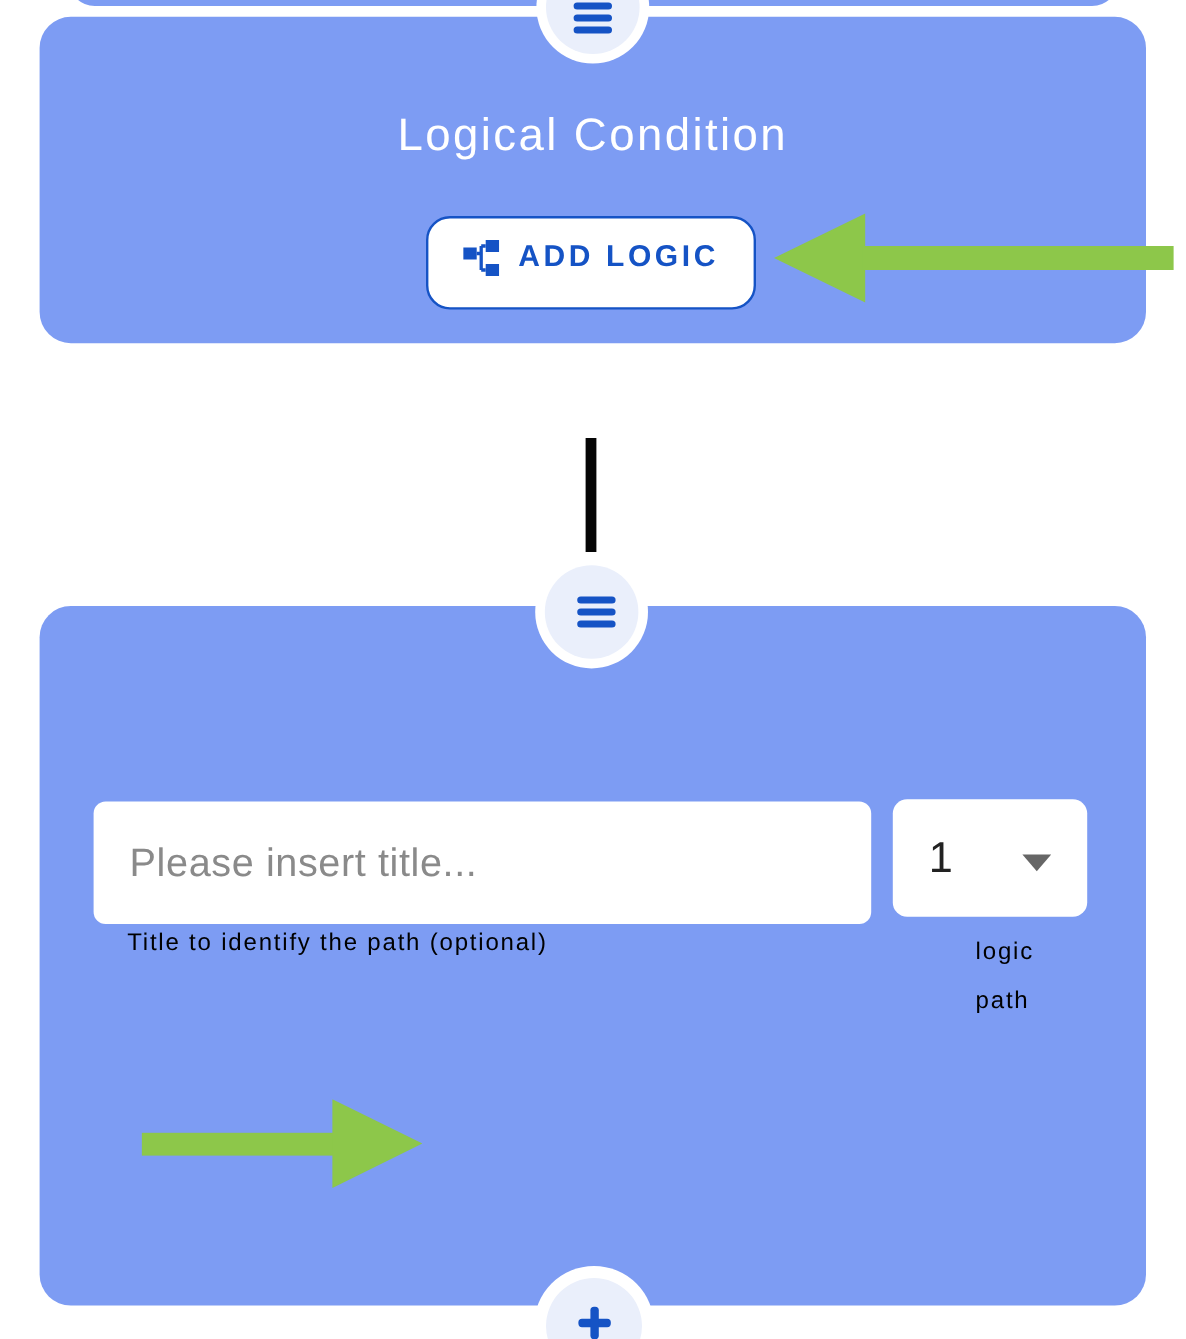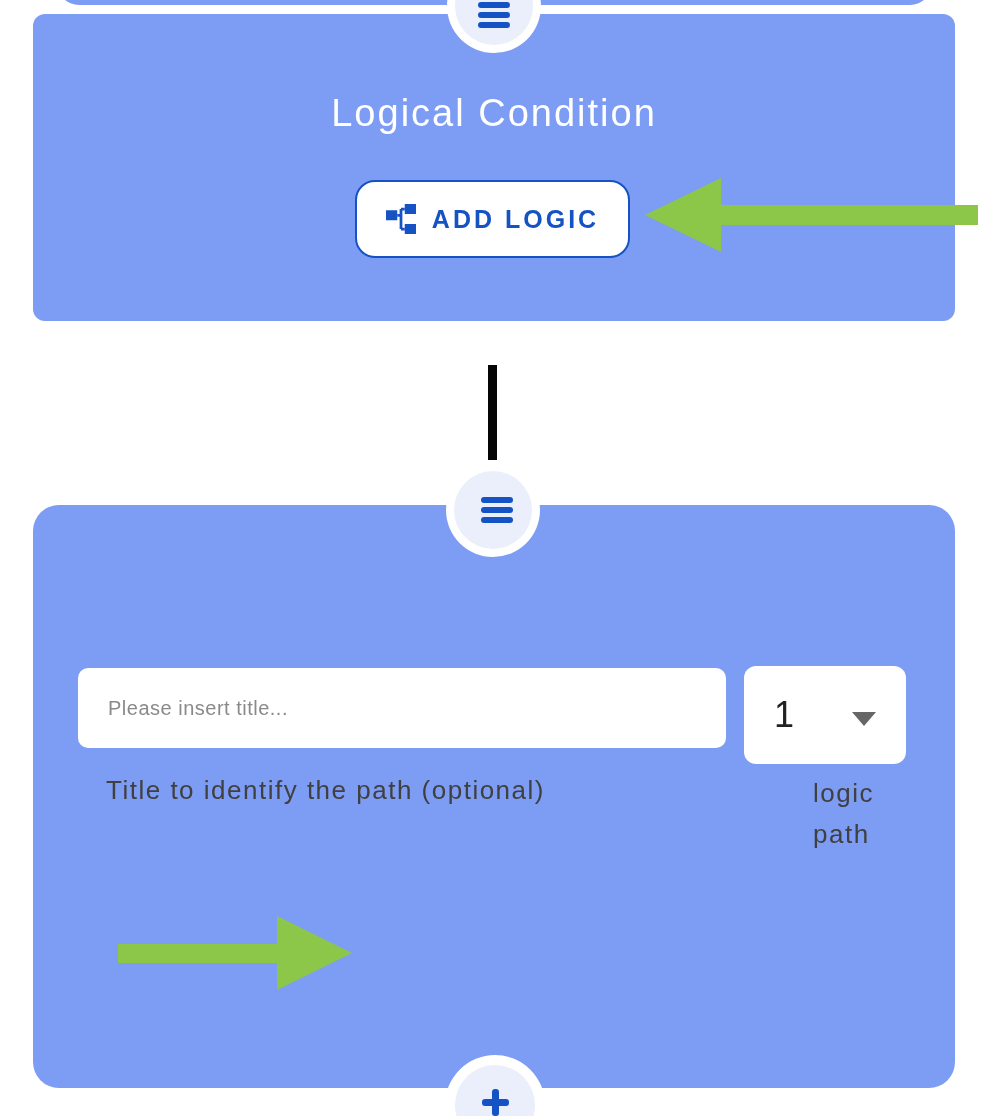--- a/index.html
+++ b/index.html
@@ -6,21 +6,21 @@
   body{
     width:988px;height:1116px;position:relative;overflow:hidden;
     background:#ffffff;
     font-family:"Liberation Sans", sans-serif;
   }
   
   .card{
     position:absolute;left:33px;width:922px;
     background:#7d9cf3;border-radius:26px;z-index:1;
   }
-  #card-logical-condition{top:14px;height:307px;border-radius:12px;}
+  #card-logical-condition{top:14px;height:272px;}
   #card-logic-step{top:505px;height:583px;}
   .card-title{
     position:absolute;top:78px;left:0;width:100%;text-align:center;
     color:#ffffff;font-size:38px;font-weight:500;letter-spacing:2px;
   }
   
   #prev-card-edge{
     position:absolute;left:57px;top:-18px;width:875px;height:23px;
     background:#7d9cf3;border-radius:0 0 22px 22px;z-index:1;
   }
@@ -49,49 +49,49 @@
   .plus .h{position:absolute;left:482px;top:1099px;width:27px;height:7px;background:#1553c5;border-radius:3px;}
   .plus .v{position:absolute;left:492px;top:1089px;width:7px;height:27px;background:#1553c5;border-radius:3px;}
   
   #connector-line{
     position:absolute;left:488px;top:365px;width:9px;height:95px;
     background:#050505;z-index:2;
   }
   
   .pill-btn{
     position:absolute;background:#ffffff;border:2.5px solid #1553c5;
-    border-radius:20px;display:flex;align-items:center;justify-content:center;
-    gap:16px;cursor:pointer;box-sizing:border-box;padding:0;
+    border-radius:20px;display:flex;justify-content:center;
+    gap:16px;cursor:pointer;box-sizing:border-box;padding:18px;
   }
   .pill-btn .btn-label{
     color:#1553c5;font-size:25px;font-weight:700;letter-spacing:3px;white-space:nowrap;
   }
   #add-logic-btn{left:322px;top:166px;width:275px;height:78px;}
   #create-btn{left:342px;top:407px;width:233px;height:78px;}
   
   #title-input{
-    position:absolute;left:45px;top:163px;width:648px;height:80px;
+    position:absolute;left:45px;top:163px;width:648px;height:102px;
     background:#ffffff;border:none;border-radius:10px;box-sizing:border-box;
-    padding:0 30px;font-size:20px;color:#333333;outline:none;
+    padding:0 30px;font-size:33px;color:#333333;outline:none;
     font-family:"Liberation Sans", sans-serif;letter-spacing:0.5px;
   }
   #title-input::placeholder{color:#8a8a8a;opacity:1;}
   #order-select{
     position:absolute;left:711px;top:161px;width:162px;height:98px;
     background:#ffffff;border-radius:12px;display:flex;align-items:center;
     cursor:pointer;
   }
   #order-value{margin-left:30px;font-size:36px;color:#222222;}
   #order-caret{
     position:absolute;right:30px;top:46px;width:0;height:0;
     border-left:12px solid transparent;border-right:12px solid transparent;
     border-top:14px solid #666666;
   }
   .field-caption{
-    position:absolute;color:#404040;font-size:26px;letter-spacing:1.5px;
+    position:absolute;color:#000000;font-size:20px;letter-spacing:1.5px;
   }
   #caption-title{left:73px;top:270px;}
   #caption-order{left:739px;top:268px;line-height:41px;margin-left:41px;}
   
   .arrow{position:absolute;z-index:3;}
   #arrow-top{left:645px;top:177px;}
   #arrow-bottom{left:118px;top:916px;}
 </style>
 </head>
 <body>

